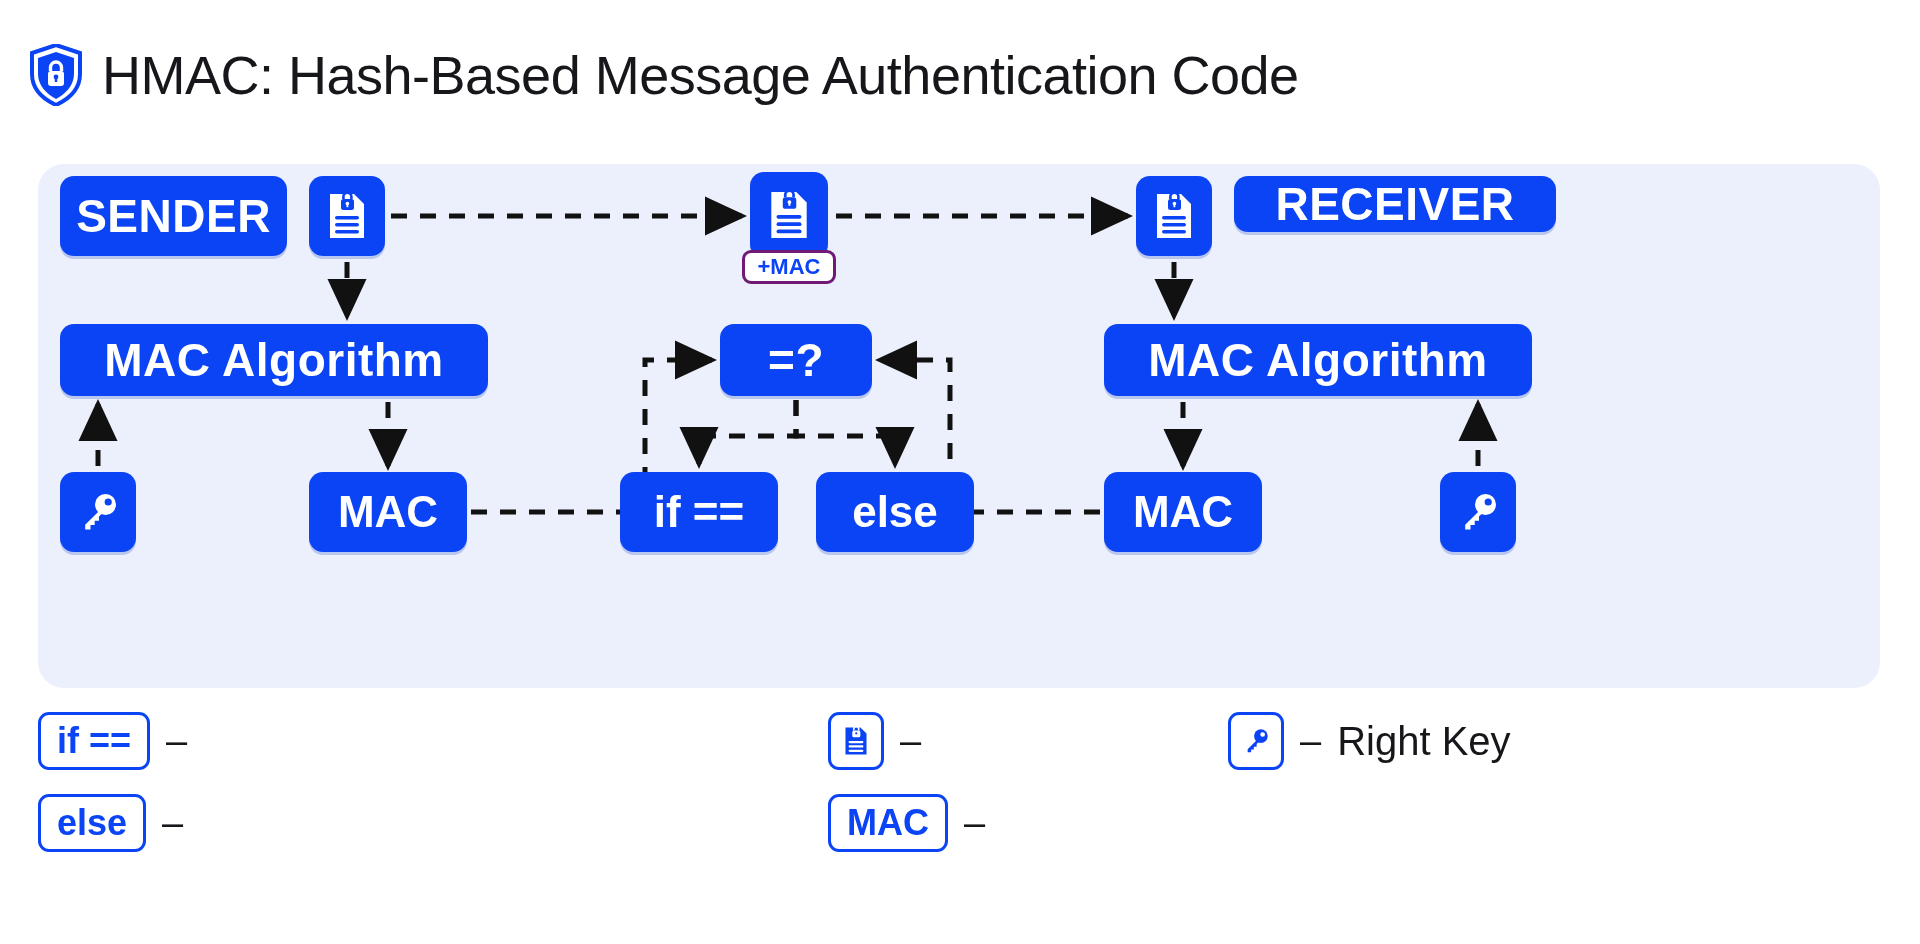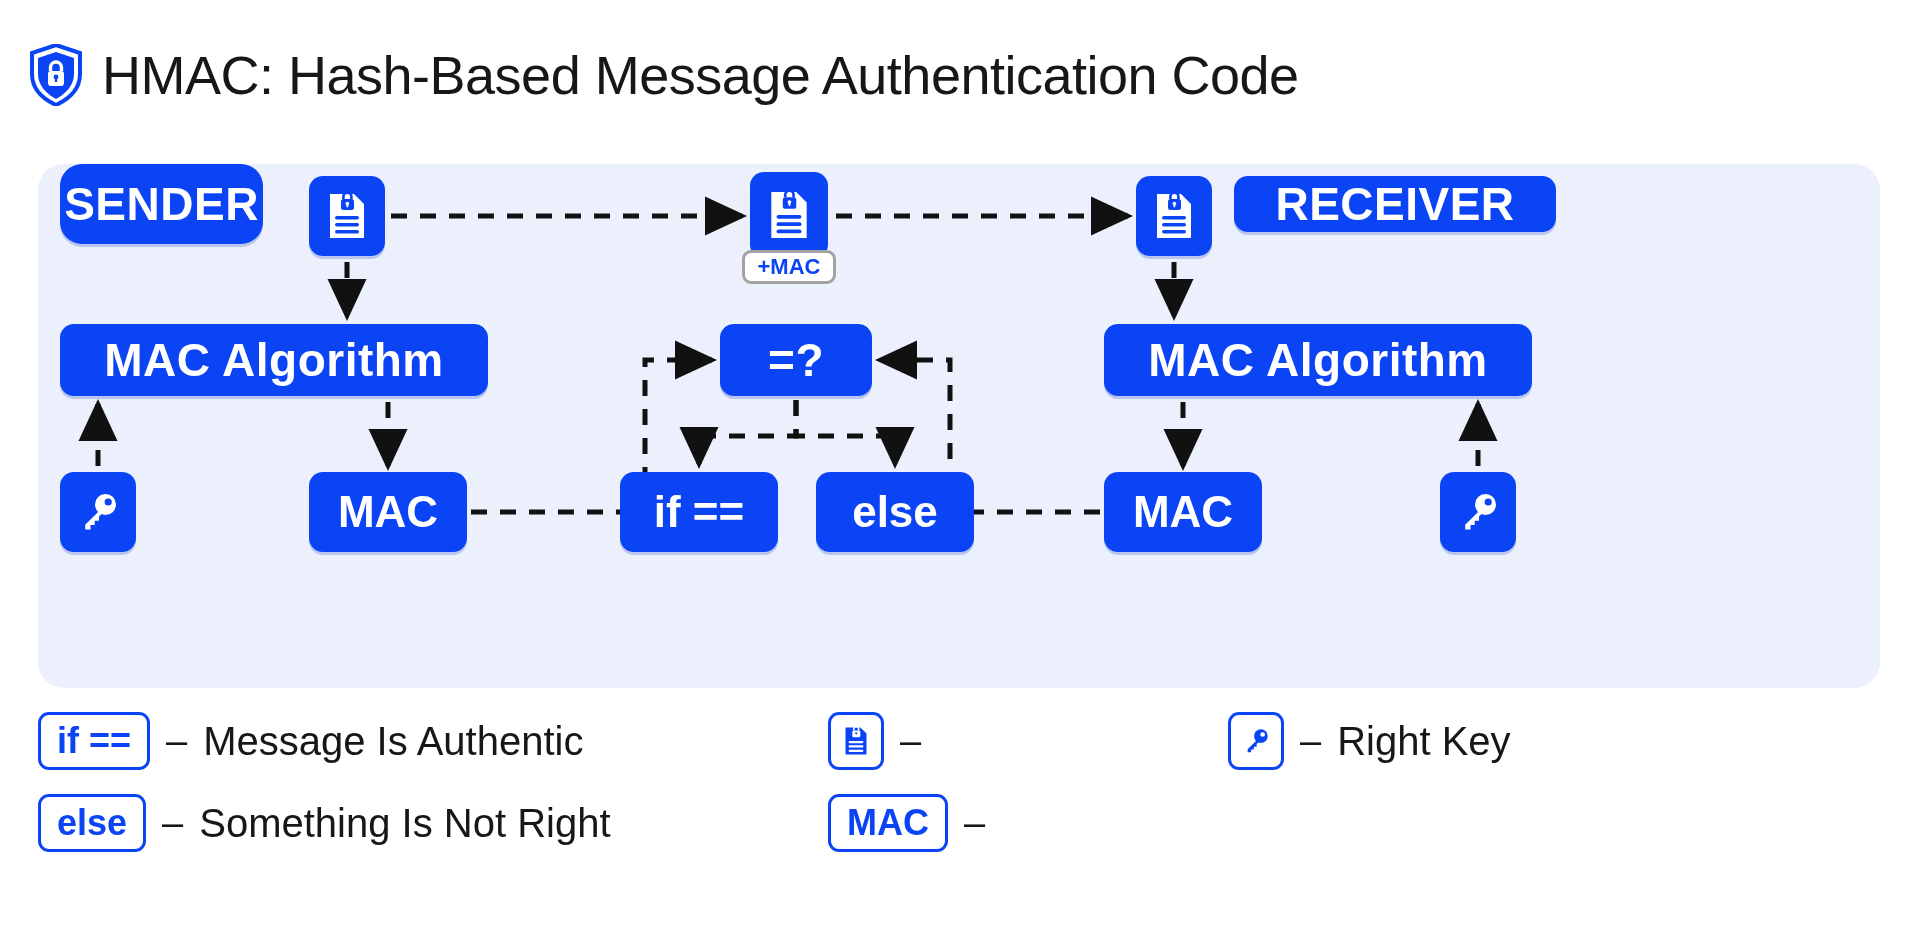--- a/index.html
+++ b/index.html
@@ -45,39 +45,39 @@
     box-shadow:0 3px 0 rgba(10,48,190,.22);
     box-sizing:border-box;
   }
   .node.label{font-size:46px;letter-spacing:0.5px;}
   .node.small{font-size:44px;}
   .node.icon{border-radius:14px;}
 
   .icon-svg{display:block;}
 
   
-  #n-sender      {left:22px;  top:0;  width:203px;height:80px;border-radius:22px;}
+  #n-sender      {left:22px;  top:12px;  width:227px;height:80px;}
   #n-msg-s       {left:271px; top:12px;  width:76px; height:80px;}
   #n-msg-mid     {left:712px; top:8px;   width:78px; height:86px;}
   #n-msg-r       {left:1098px;top:12px;  width:76px; height:80px;}
   #n-receiver    {left:1196px;top:12px;  width:322px;height:56px;}
   #n-macalg-s    {left:22px;  top:160px; width:428px;height:72px;}
   #n-eq          {left:682px; top:160px; width:152px;height:72px;}
   #n-macalg-r    {left:1066px;top:160px; width:428px;height:72px;}
   #n-key-s       {left:22px;  top:308px; width:76px; height:80px;}
   #n-mac-s       {left:271px; top:308px; width:158px;height:80px;}
   #n-if          {left:582px; top:308px; width:158px;height:80px;}
   #n-else        {left:778px; top:308px; width:158px;height:80px;}
   #n-mac-r       {left:1066px;top:308px; width:158px;height:80px;}
   #n-key-r       {left:1402px;top:308px; width:76px; height:80px;}
 
   .mac-badge{
     position:absolute;left:704px;top:86px;
     width:94px;height:34px;
-    background:#ffffff;border:3px solid #a3a3a3;border-radius:9px;
+    background:#ffffff;border:3px solid #701a75;border-radius:9px;
     display:flex;align-items:center;justify-content:center;
     color:#0b44f5;font-size:22px;font-weight:700;
     box-sizing:border-box;
   }
 
   .arrows{position:absolute;left:0;top:0;width:1842px;height:524px;overflow:visible;}
 
   
   .legend{
     position:absolute;left:38px;top:712px;width:1850px;height:210px;
@@ -256,27 +256,25 @@
         <circle cx="33.2" cy="13" r="3.6" fill="#0b44f5"></circle>
       </svg>
     </div>
   </div>
 
   <div class="legend">
 
     <div class="legend-row" id="lg-if">
       <div class="chip text">if ==</div>
       <div class="dash">–</div>
-      <div class="leg-text">Message Is Authentic</div>
     </div>
 
     <div class="legend-row" id="lg-else">
       <div class="chip text">else</div>
       <div class="dash">–</div>
-      <div class="leg-text">Something Is Not Right</div>
     </div>
 
     <div class="legend-row" id="lg-msg">
       <div class="chip ico">
         <svg width="26" height="32" viewBox="0 0 42 50">
           <path d="M4 3 h24 l10 10 v34 H4 z" fill="#0b44f5"></path>
           <rect x="15" y="8" width="13" height="11" rx="2.5" fill="#ffffff"></rect>
           <path d="M17.4 8 V5.6 a4 4 0 0 1 8 0 V8" fill="none" stroke="#ffffff" stroke-width="2.6"></path>
           <circle cx="21.4" cy="12.6" r="1.8" fill="#0b44f5"></circle>
           <g fill="#ffffff">

